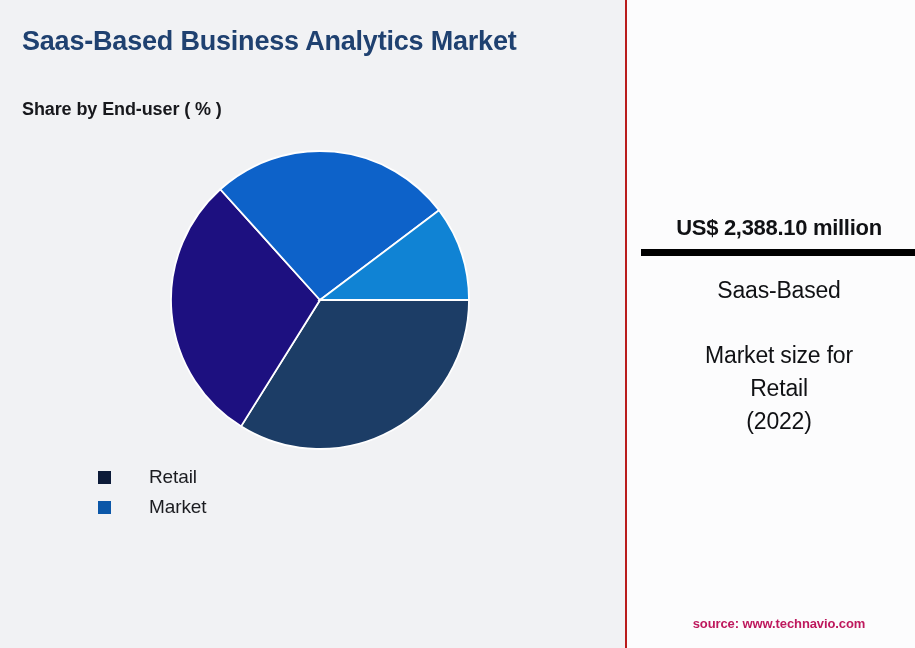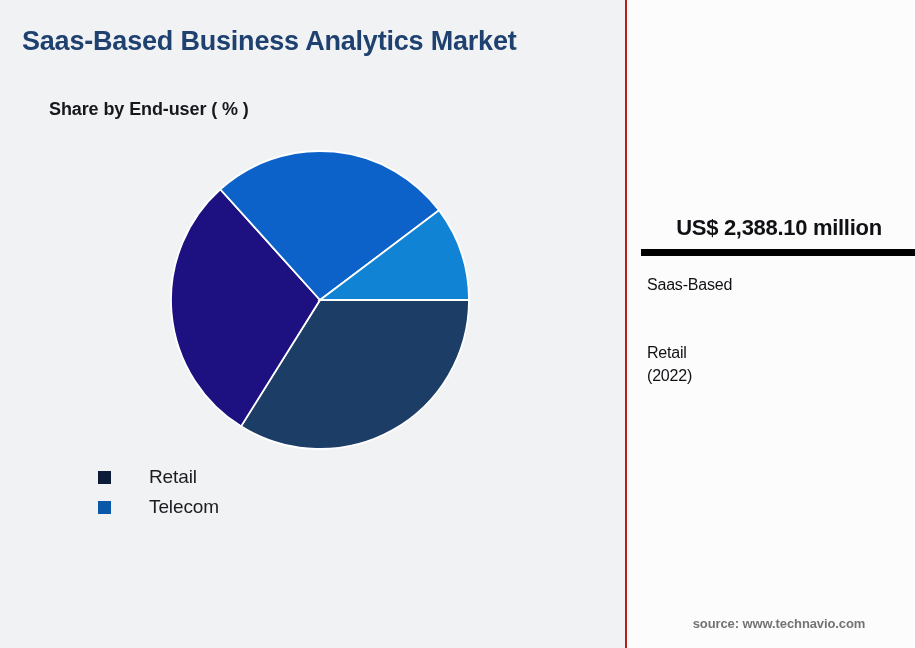--- a/index.html
+++ b/index.html
@@ -32,21 +32,20 @@
     color:#1f4170;
     letter-spacing:-0.2px;
   }
   #chart-subtitle{
     position:absolute;
     left:22px; top:99px;
     font-size:18px;
     font-weight:bold;
     color:#17181c;
     letter-spacing:-0.1px;
-    margin-left:27px;
   }
 
   #pie-wrap{
     position:absolute;
     left:170px; top:150px;
     width:300px; height:300px;
   }
   #pie-svg{ display:block; width:300px; height:300px; }
 
   
@@ -94,34 +93,34 @@
   #kpi-rule{
     position:absolute;
     left:14px; top:249px;
     width:276px; height:7px;
     background:#000000;
   }
   #kpi-caption{
     position:absolute;
     left:20px; top:274px;
     width:264px;
-    text-align:left;
-    font-size:16px;
+    text-align:center;
+    font-size:23px;
     line-height:1.42;
     color:#101114;
     letter-spacing:-0.2px;
   }
   #source-note{
     position:absolute;
     left:20px; bottom:17px;
     width:264px;
     text-align:center;
     font-size:13px;
     font-weight:bold;
-    color:#737373;
+    color:#be185d;
     letter-spacing:-0.1px;
     white-space:nowrap;
   }
 </style>
 </head>
 <body>
 
 <div id="canvas">
 
   <div id="left-panel">
@@ -145,31 +144,31 @@
     <div id="legend">
 
       <div class="legend-row">
         <span class="legend-swatch" style="background:#0c1b38"></span>
         <span class="legend-label">Retail</span>
       </div>
 
 
       <div class="legend-row">
         <span class="legend-swatch" style="background:#0b57a8"></span>
-        <span class="legend-label">Telecom</span>
+        <span class="legend-label">Market</span>
       </div>
 
 
     </div>
   </div>
 
   <div id="right-panel">
 
     <div id="kpi-value">US$ 2,388.10 million</div>
 
     <div id="kpi-rule"></div>
 
-    <div id="kpi-caption"><span>Saas-Based</span><br><br><br><span>Retail</span><br><span>(2022)</span></div>
+    <div id="kpi-caption"><span>Saas-Based</span><br><br><span>Market size for</span><br><span>Retail</span><br><span>(2022)</span></div>
 
     <div id="source-note">source: www.technavio.com</div>
   </div>
 
 </div>
 
 </body></html>

